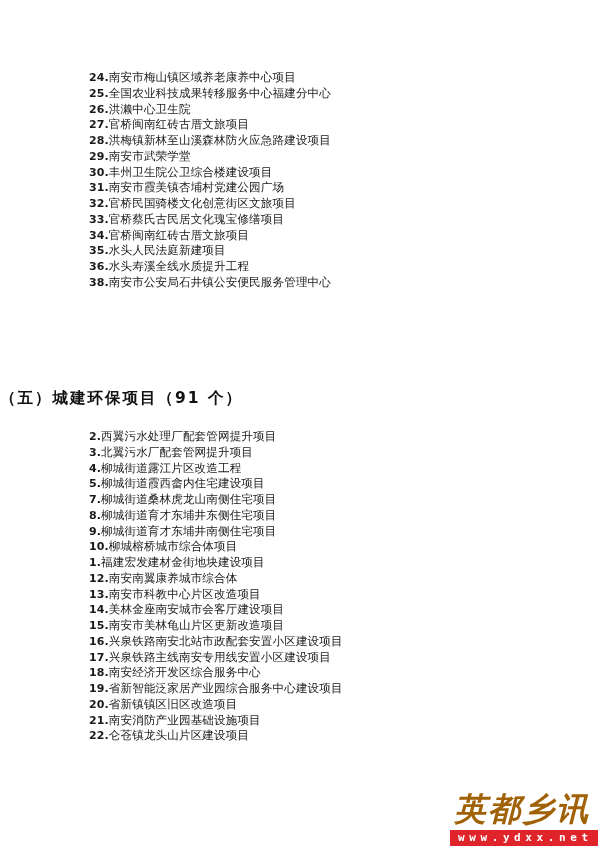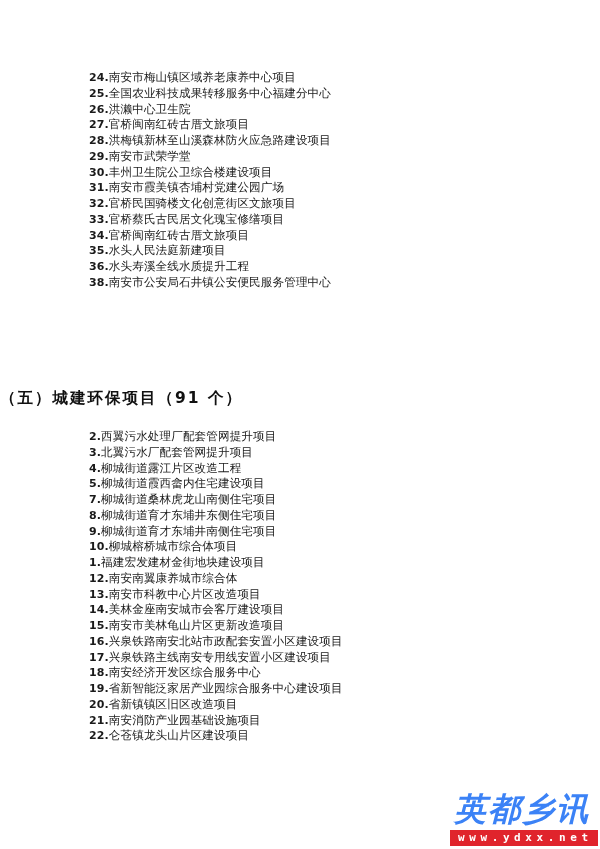--- a/index.html
+++ b/index.html
@@ -12,21 +12,21 @@
     .list .num { font-family: "DejaVu Sans", "Liberation Sans", sans-serif; font-weight: bold; font-size: 11px; }
     #list-a { top: 70px; }
     #list-b { top: 429px; }
     .section-title {
       position: absolute; top: 388px; left: 0; width: 600px; 
       font-size: 15.5px; font-weight: bold; letter-spacing: 2px; color: #111;
       font-family: "DejaVu Sans", "Liberation Sans", sans-serif;
     }
     .watermark { position: absolute; left: 450px; top: 792px; width: 148px; }
     .wm-title {
-      color: #3b82f6; font-size: 32px; font-style: italic; font-weight: bold; letter-spacing: 2px;
+      color: #a16207; font-size: 32px; font-style: italic; font-weight: bold; letter-spacing: 2px;
       font-family: "DejaVu Serif", "Liberation Serif", serif; line-height: 34px; padding-left: 4px;
     }
     .wm-url {
       background: #e0242c; color: #ffffff; font-size: 11px; font-weight: bold; letter-spacing: 4.6px;
       font-family: "DejaVu Sans Mono", "Liberation Mono", monospace; height: 16px; line-height: 16px;
       padding-left: 8px; margin-top: 4px;
     }
   </style>
 </head>
 <body>

